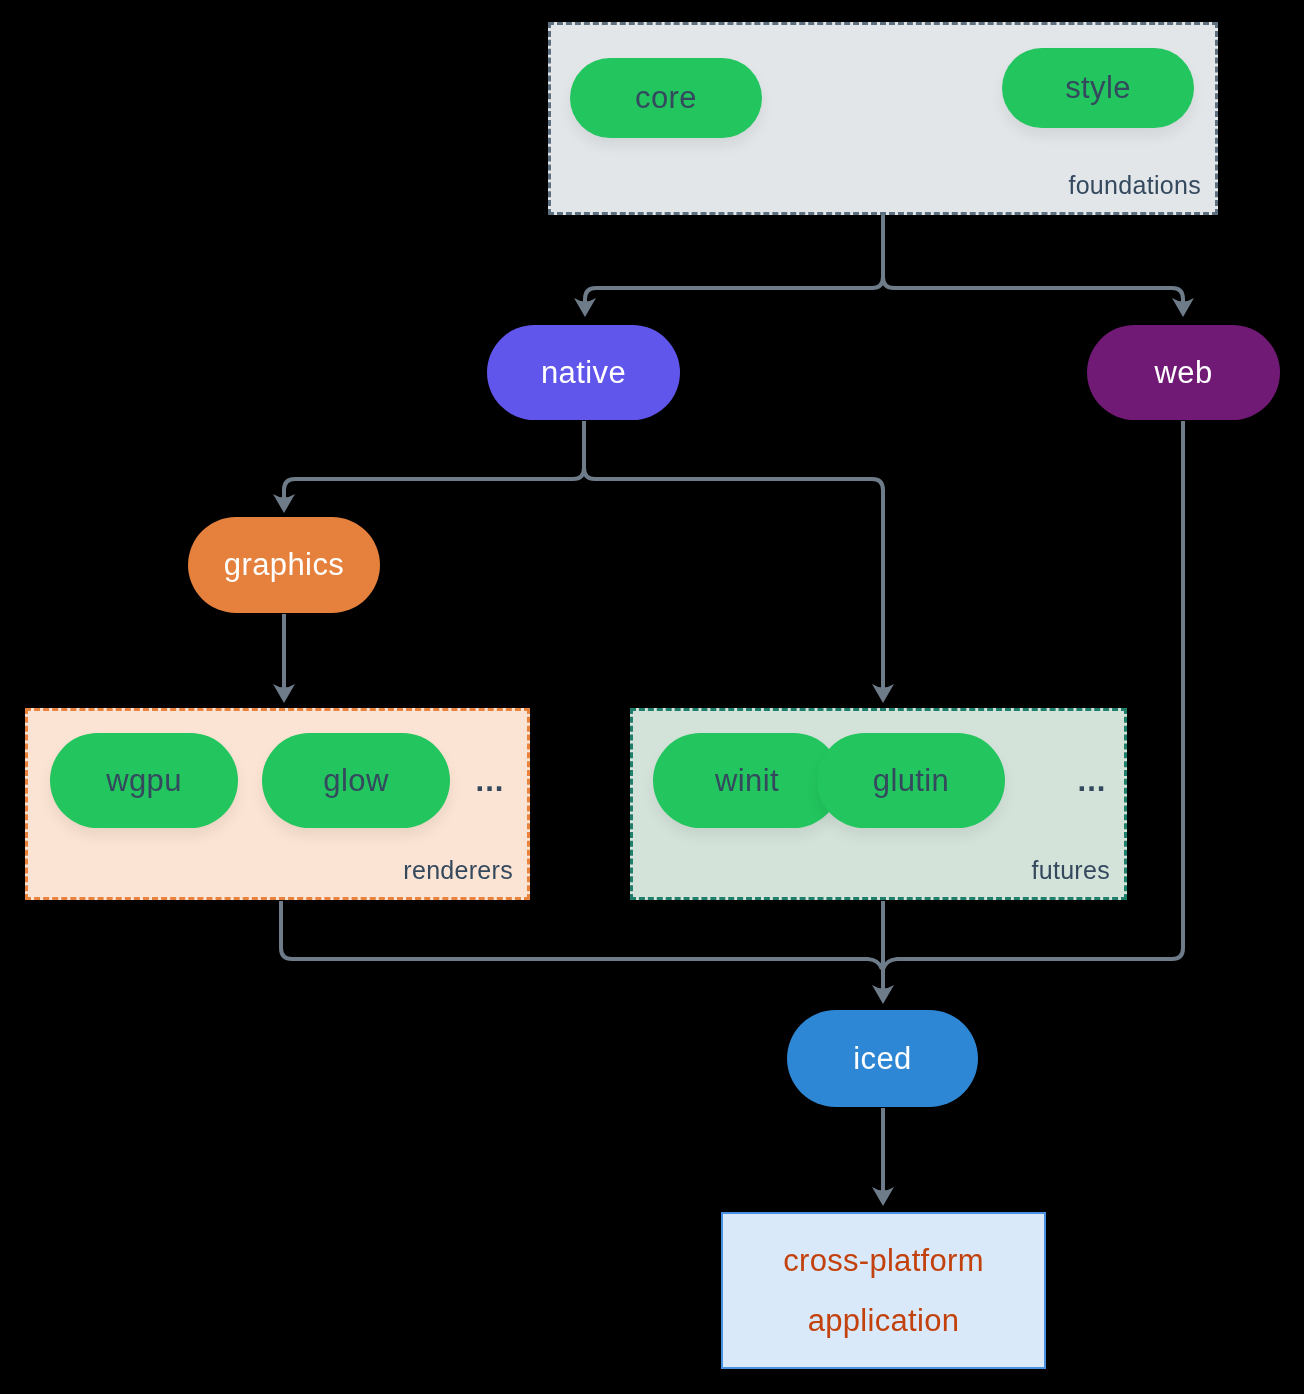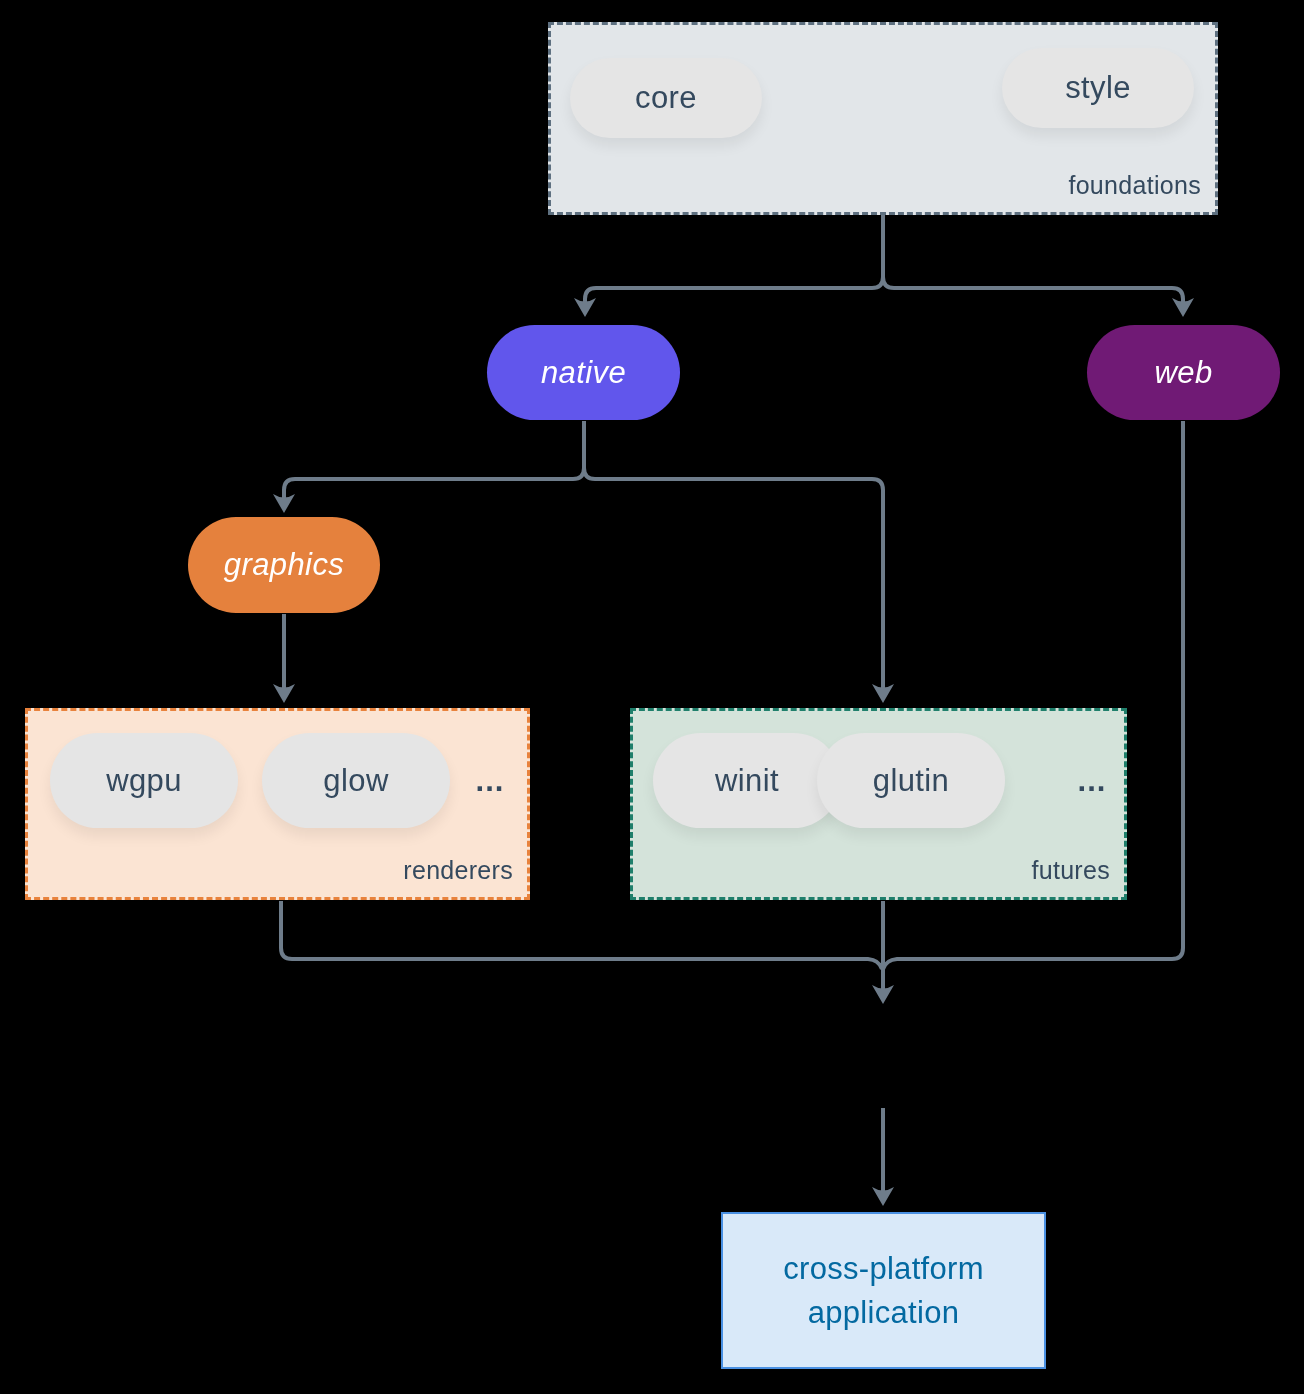--- a/index.html
+++ b/index.html
@@ -14,29 +14,29 @@
   .groupbox{
     position:absolute;box-sizing:border-box;border:3px dashed #5e7080;
     background:#e2e6e9;
   }
   .groupbox .grouplabel{
     position:absolute;right:14px;bottom:12px;font-size:25px;color:#34495e;
     letter-spacing:.3px;
     text-align:center;
   }
   .whitepill{
-    position:absolute;background:#e5e5e5;border-radius:48px;
+    position:absolute;background:#22c55e;border-radius:48px;
     display:flex;align-items:center;justify-content:center;
     font-size:31px;color:#34495e;letter-spacing:.4px;
     box-shadow:0 8px 14px rgba(0,0,0,.07);
   }
   .nodepill{
     position:absolute;border-radius:50px;
     display:flex;align-items:center;justify-content:center;
-    font-size:31px;color:#ffffff;letter-spacing:.4px;font-style:italic;
+    font-size:31px;color:#ffffff;letter-spacing:.4px;
   }
   .ellipsis{
     position:absolute;display:flex;align-items:center;justify-content:center;
     font-size:31px;color:#34495e;font-weight:bold;letter-spacing:1px;
   }
 
   
   .box-foundations{left:548px;top:22px;width:670px;height:193px;}
   .pill-core   {left:570px;top:58px;width:192px;height:80px;}
   .pill-futures{left:790px;top:58px;width:192px;height:80px;}
@@ -62,21 +62,21 @@
   .more-shells{left:1062px;top:733px;width:60px;height:95px;}
 
   
   .pill-iced{left:787px;top:1010px;width:191px;height:97px;background:#2e87d4;}
 
   
   .box-app{
     position:absolute;left:721px;top:1212px;width:325px;height:157px;
     box-sizing:border-box;background:#d9e9f9;border:2px solid #4a90e2;
     display:flex;align-items:center;justify-content:center;text-align:center;
-    font-size:31px;line-height:44px;color:#0369a1;padding:0 26px;letter-spacing:.3px;
+    font-size:31px;line-height:60px;color:#c2410c;padding:0 26px;letter-spacing:.3px;
   }
 </style>
 </head>
 <body>
 
 <div class="canvas">
 
   <svg class="connectors" viewBox="0 0 1304 1394">
 
     <path class="connector" d="M883 215 L883 277 Q883 288 872 288 L596 288 Q585 288 585 299 L585 303"></path>
@@ -137,18 +137,21 @@
     <span class="grouplabel">futures</span>
   </div>
   <div class="whitepill pill-winit">
     <span>winit</span>
   </div>
   <div class="whitepill pill-glutin">
     <span>glutin</span>
   </div>
   <div class="ellipsis more-shells">...</div>
 
+  <div class="nodepill pill-iced">
+    <span>iced</span>
+  </div>
 
   <div class="box-app">
     <span>cross-platform application</span>
   </div>
 
 </div>
 
 </body></html>

